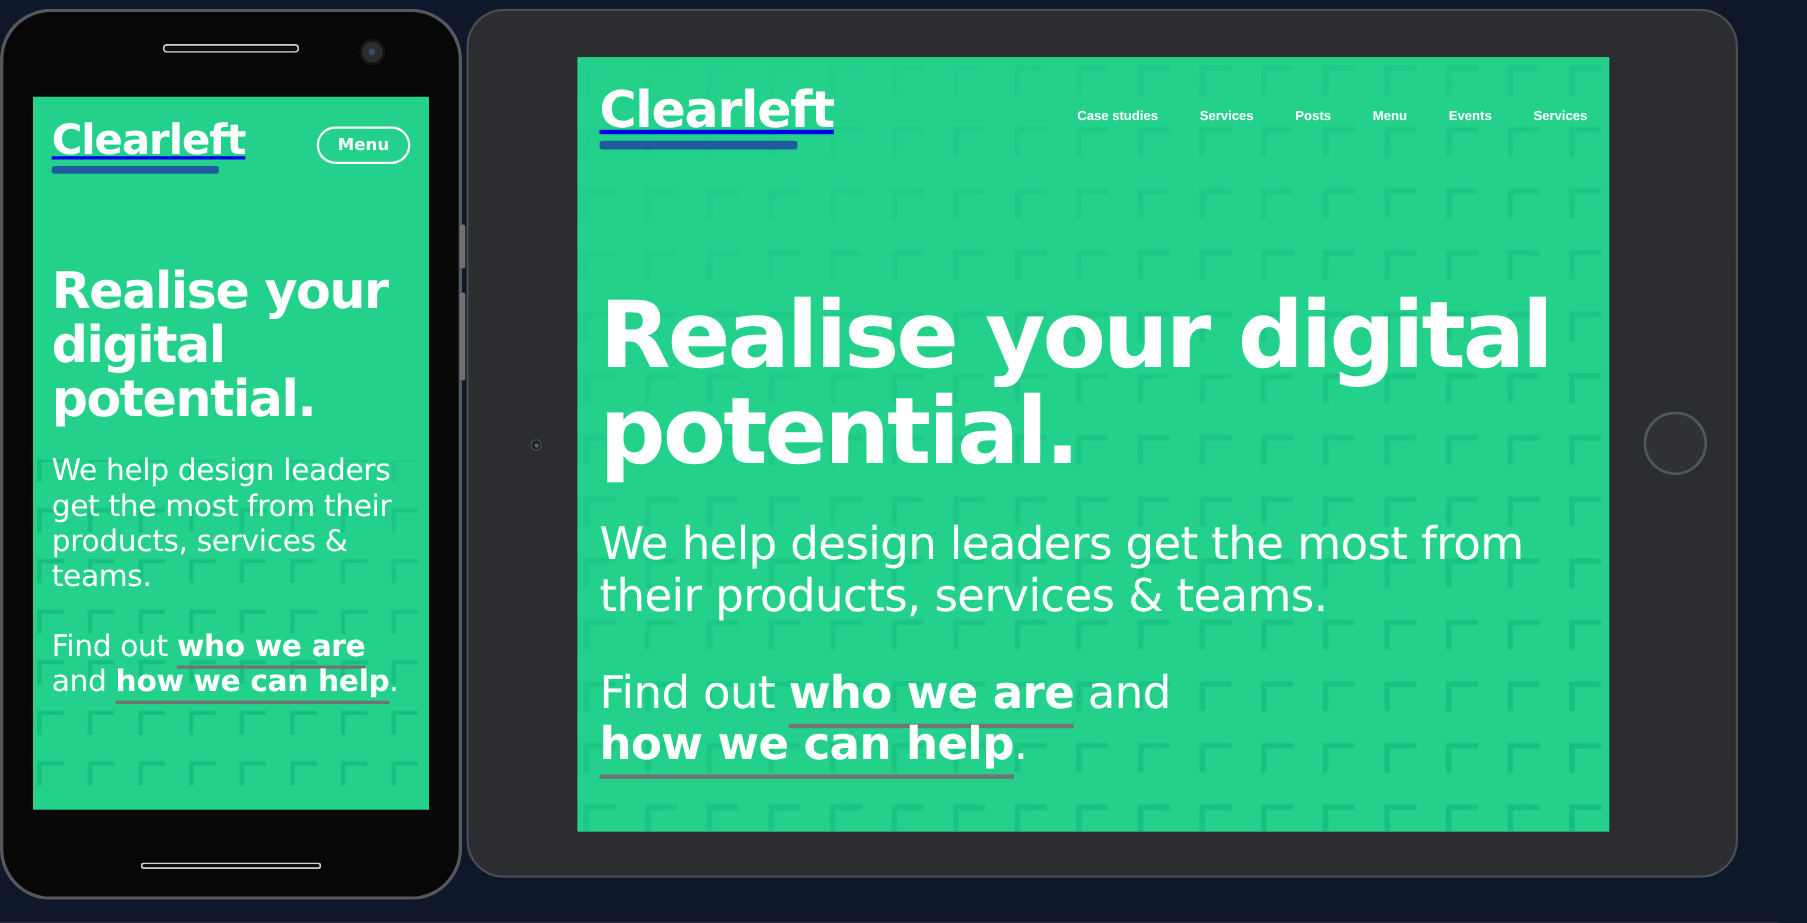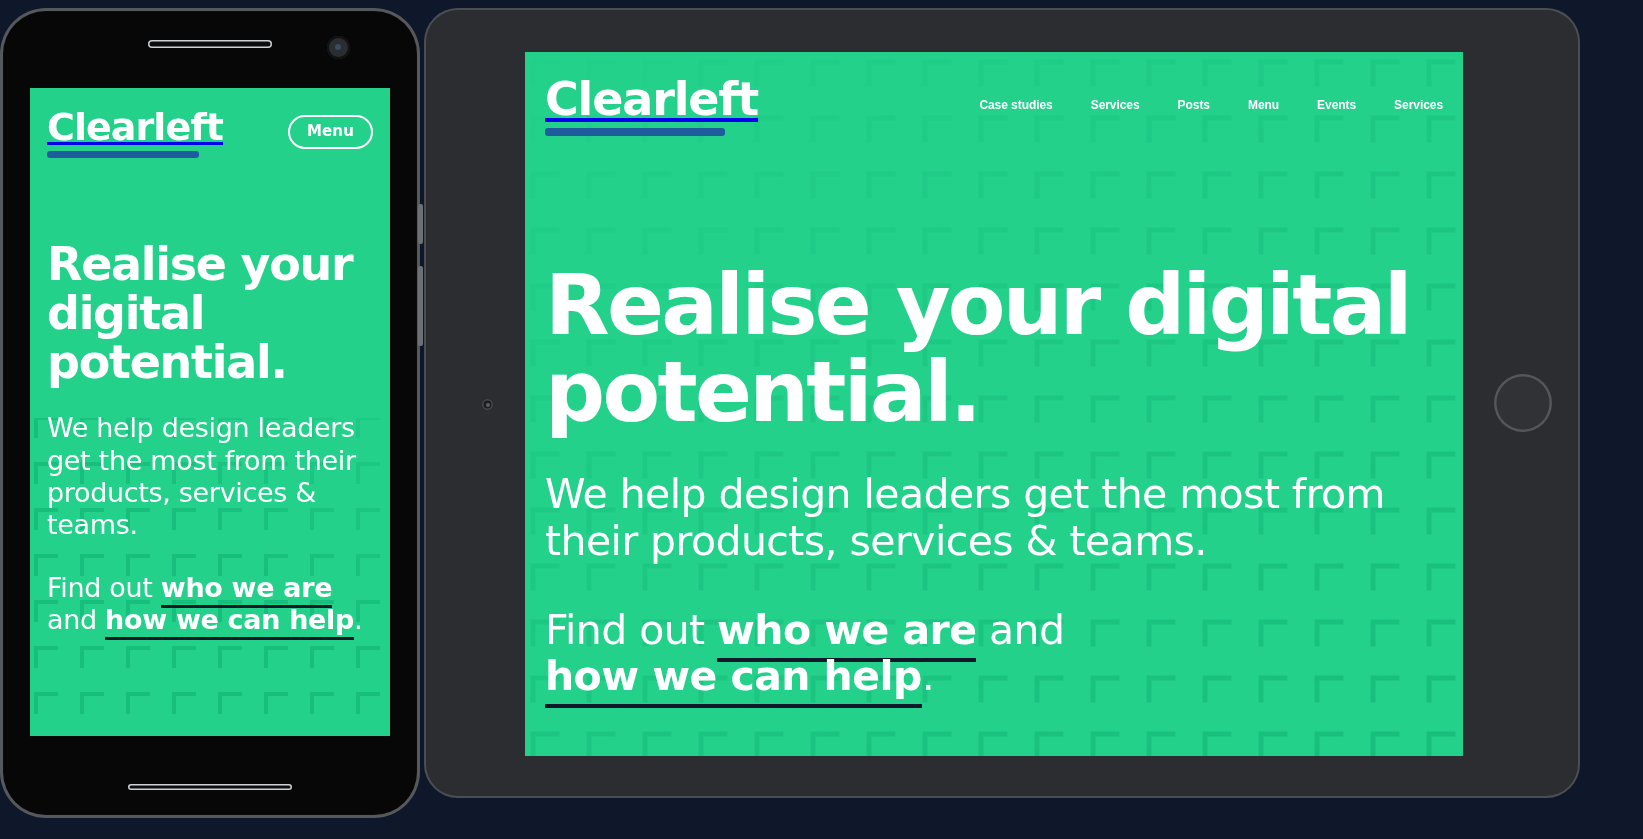--- a/index.html
+++ b/index.html
@@ -279,21 +279,21 @@
     letter-spacing: -0.014em;
     margin-bottom: 42px;
   }
   #tablet-site p:last-child { margin-bottom: 0; }
 
   
   .ulink {
     color: #ffffff;
     font-weight: bold;
     text-decoration: none;
-    border-bottom: 3px solid #0f172a;
+    border-bottom: 3px solid #737373;
     padding-bottom: 2px;
     cursor: pointer;
     white-space: nowrap;
     margin-top: 20px;
   }
   #tablet-site .ulink { border-bottom-width: 4px; padding-bottom: 4px; }
 </style>
 </head>
 <body>
 

